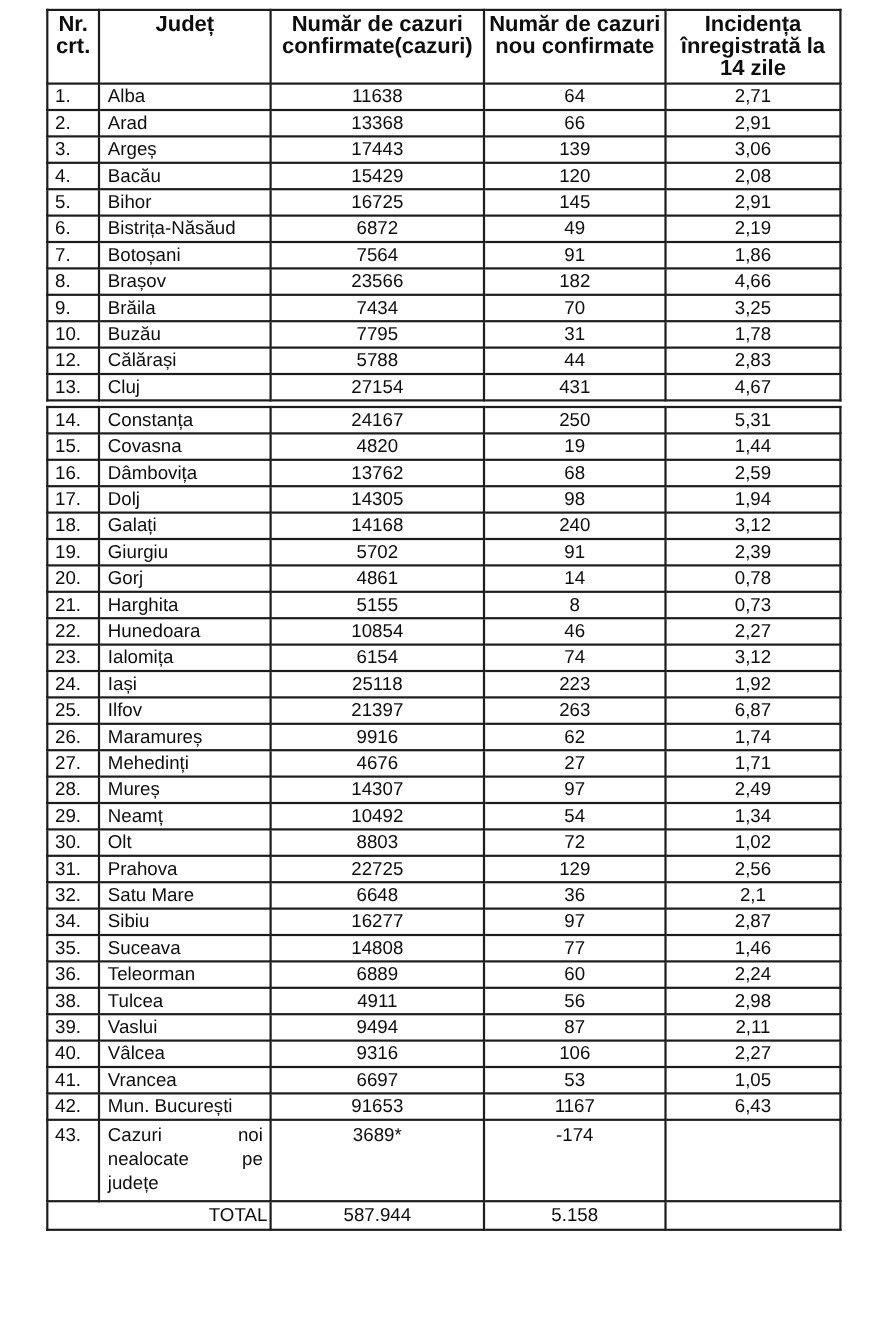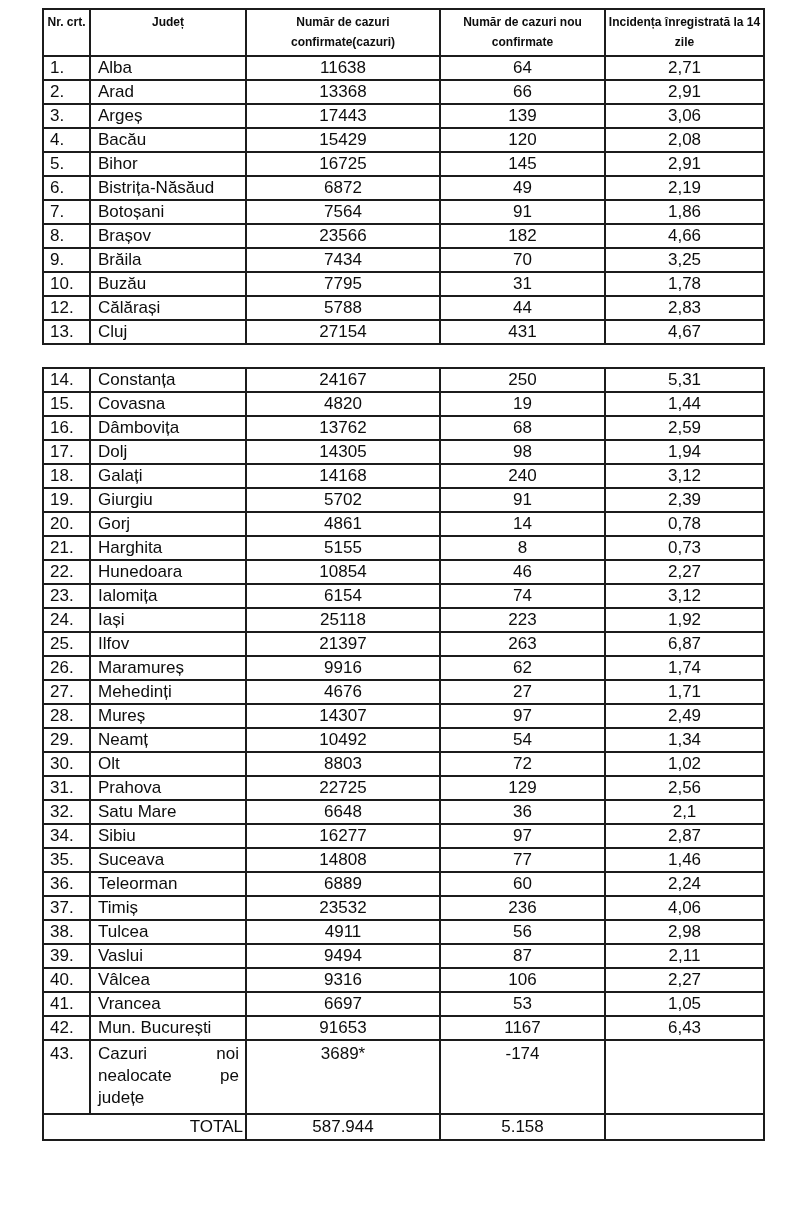--- a/index.html
+++ b/index.html
@@ -22,39 +22,39 @@
     top: 8px;
     width: 721px;
   }
   table.data-table {
     border-collapse: collapse;
     table-layout: fixed;
     width: 721px;
     font-size: 17px;
   }
   table.data-table + table.data-table {
-    margin-top: 22px;
+    margin-top: 4px;
   }
   col.c-nr   { width: 47px;  }
   col.c-jud  { width: 156px; }
   col.c-tot  { width: 194px; }
   col.c-noi  { width: 165px; }
   col.c-inc  { width: 159px; }
 
   th, td {
     border: 2px solid #1c1c1c;
     overflow: hidden;
   }
   th {
     font-weight: bold;
     text-align: center;
     vertical-align: top;
     line-height: 20px;
     padding: 2px 2px 3px 2px;
-    font-size: 12px;
+    font-size: 20px;
   }
   td {
     height: 20px;
     line-height: 20px;
     padding: 1px 2px;
     text-align: center;
     vertical-align: middle;
     white-space: nowrap;
   }
   td.nr-cell {
@@ -354,27 +354,20 @@
             <td class="">1,46</td>
           </tr>
           <tr>
             <td class="nr-cell">36.</td>
             <td class="county-cell">Teleorman</td>
             <td class="">6889</td>
             <td class="">60</td>
             <td class="">2,24</td>
           </tr>
           <tr>
-            <td class="nr-cell">37.</td>
-            <td class="county-cell">Timiș</td>
-            <td class="">23532</td>
-            <td class="">236</td>
-            <td class="">4,06</td>
-          </tr>
-          <tr>
             <td class="nr-cell">38.</td>
             <td class="county-cell">Tulcea</td>
             <td class="">4911</td>
             <td class="">56</td>
             <td class="">2,98</td>
           </tr>
           <tr>
             <td class="nr-cell">39.</td>
             <td class="county-cell">Vaslui</td>
             <td class="">9494</td>

